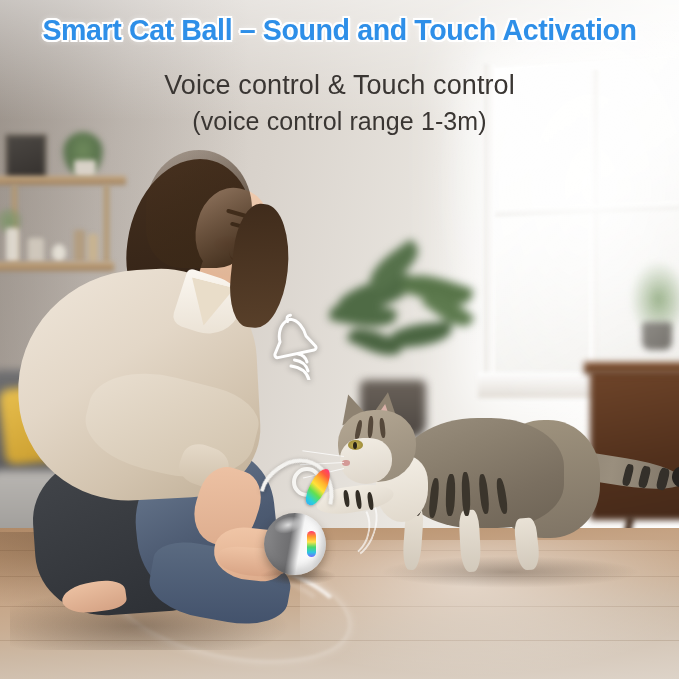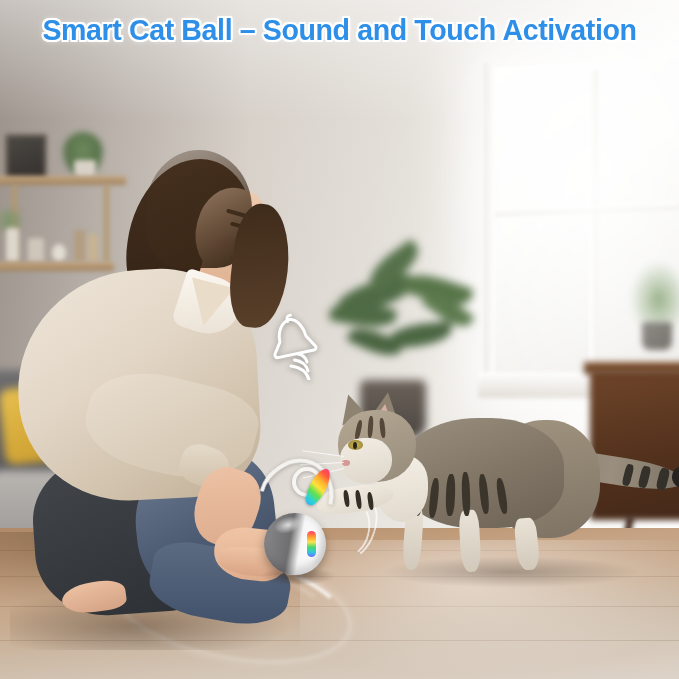--- a/index.html
+++ b/index.html
@@ -645,14 +645,18 @@
         <path d="M32 44 q7 1 9 8"></path>
         <path d="M28.5 50 q11 1.5 13.5 11"></path>
         <path d="M25 56 q15 2 18 14"></path>
       </svg>
     </div>
 
   </div>
 
   <div class="title">Smart Cat Ball – Sound and Touch Activation</div>
 
+  <div class="subtitle">
+    <span>Voice control &amp; Touch control</span>
+    <span class="l2">(voice control range 1-3m)</span>
+  </div>
 
 </div>
 
 </body></html>

